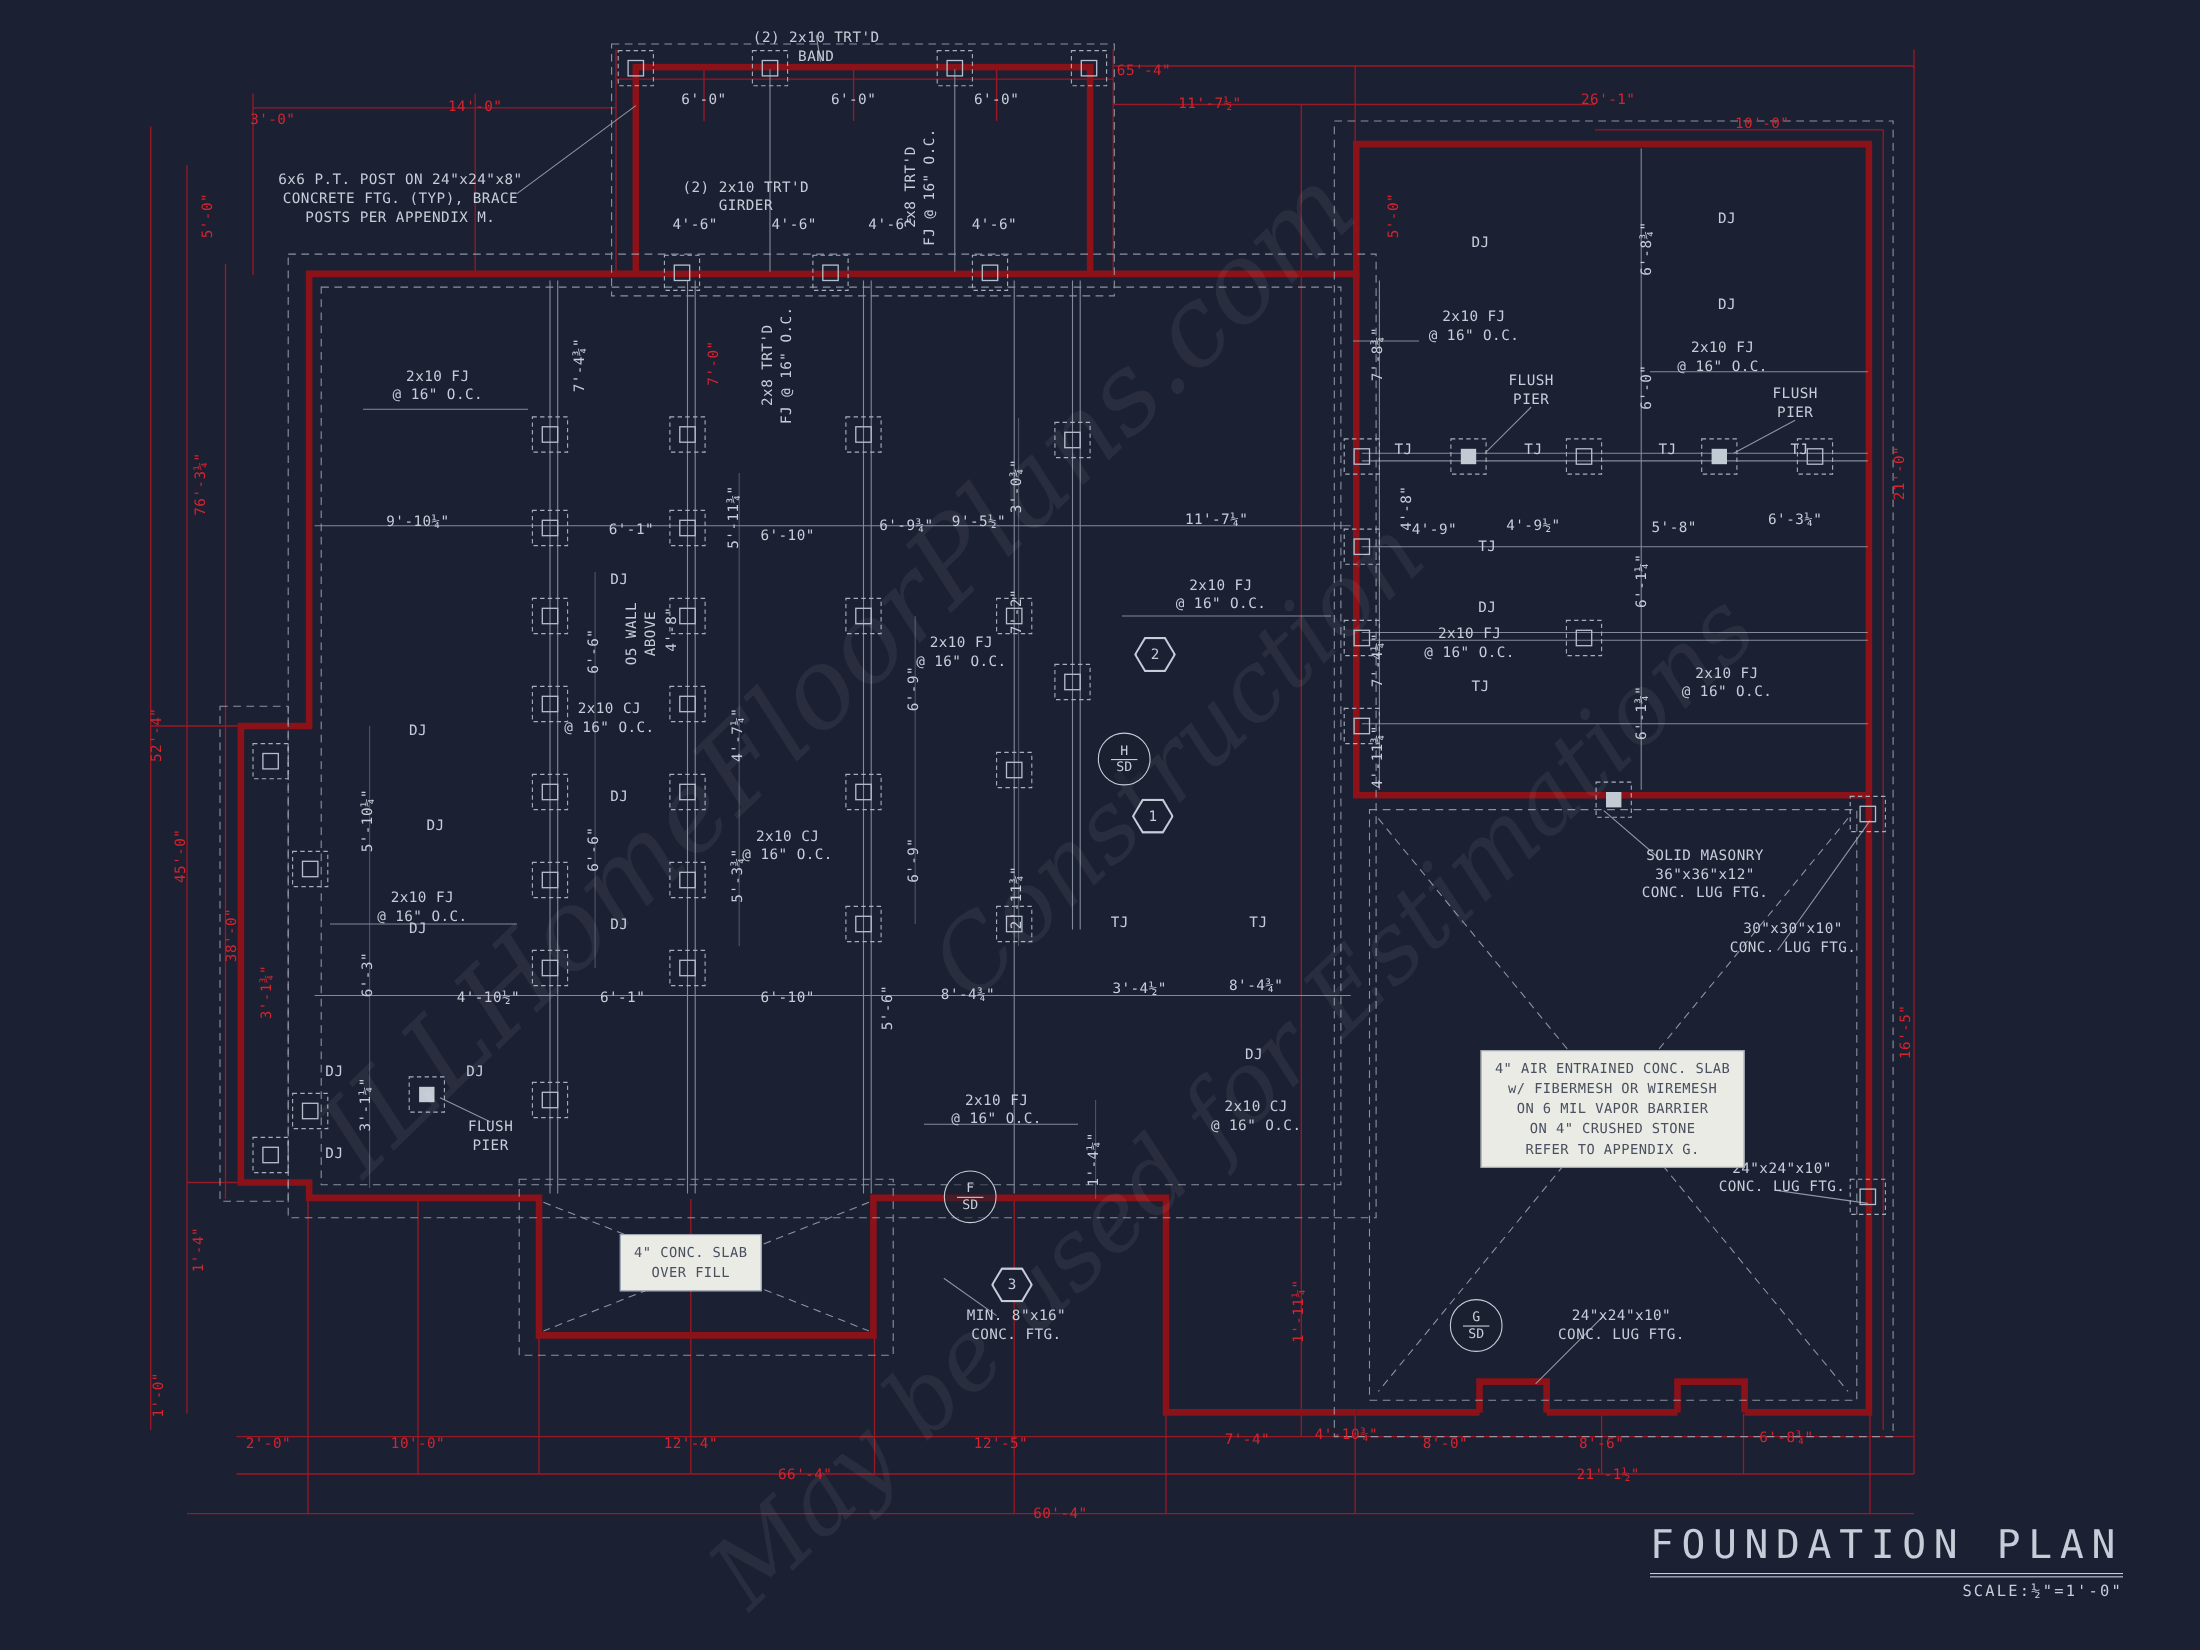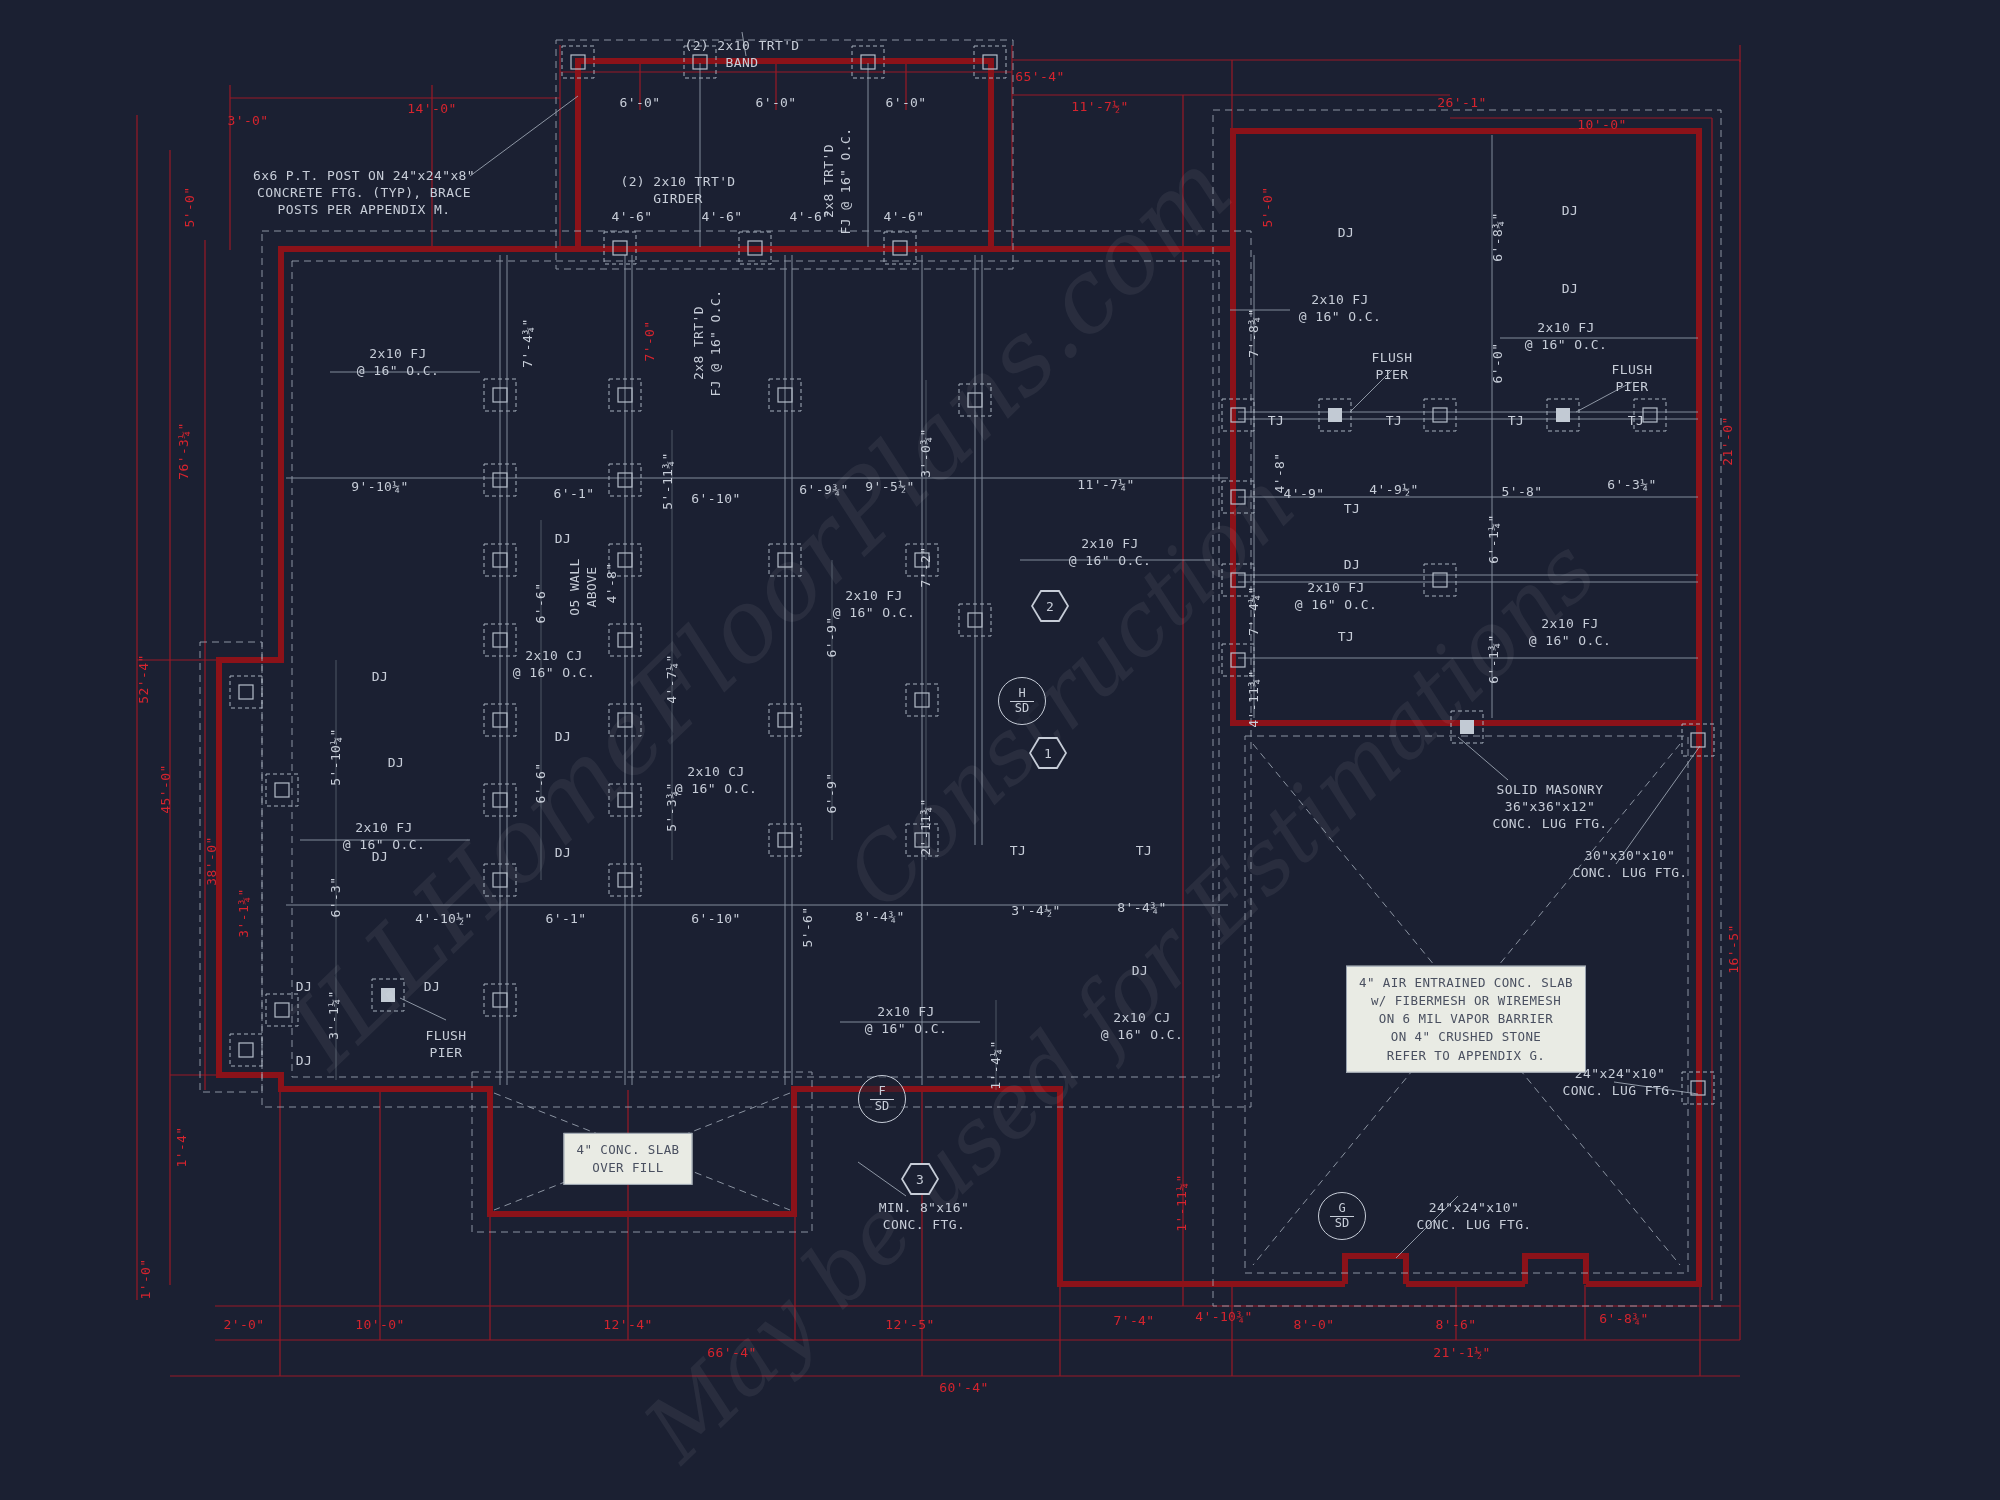--- a/index.html
+++ b/index.html
@@ -1,20 +1,20 @@
 <!DOCTYPE html>
 <html><head>
 <meta charset="utf-8">
 <style>
   html,body{margin:0;padding:0;background:#10131f;}
   #canvas{position:relative;width:2000px;height:1500px;background:#1b2032;overflow:hidden;
           font-family:"DejaVu Sans Mono","Liberation Mono",monospace;}
   #linework{position:absolute;left:0;top:0;z-index:0;}
   #watermarks{position:absolute;inset:0;z-index:1;pointer-events:none;}
-  #labels{position:absolute;inset:0;z-index:2;margin-top:11px;}
+  #labels{position:absolute;inset:0;z-index:2;}
   .wm{position:absolute;color:#ffffff;opacity:.06;white-space:nowrap;
       font-family:"DejaVu Serif","Liberation Serif",serif;font-style:italic;
       transform:translate(-50%,-50%) rotate(-44deg);}
   .ann{position:absolute;transform:translate(-50%,-50%);color:#c7cdd8;font-size:13px;
        line-height:1.3;text-align:center;white-space:pre;letter-spacing:.4px;}
   .ann.r{color:#d6242e;}
   .ann.box{background:#e9ebe4;color:#4a5060;padding:7px 12px;border:1px solid #9aa3b0;
            font-size:12.5px;line-height:1.45;}
   .mk{position:absolute;width:46px;height:46px;border:1.5px solid #c7cdd8;border-radius:50%;
       transform:translate(-50%,-50%);display:flex;flex-direction:column;align-items:center;
@@ -369,13 +369,17 @@
           <span>1</span>
         </i>
       </div>
       <div class="hx" style="left: 920px; top: 1168px;">
         <i>
           <span>3</span>
         </i>
       </div>
     </div>
 
+  <div class="tblock">
+    <div class="ttl">FOUNDATION PLAN</div>
+    <div class="tscale">SCALE:½"=1'-0"</div>
+  </div>
 </div>
 
 </body></html>

